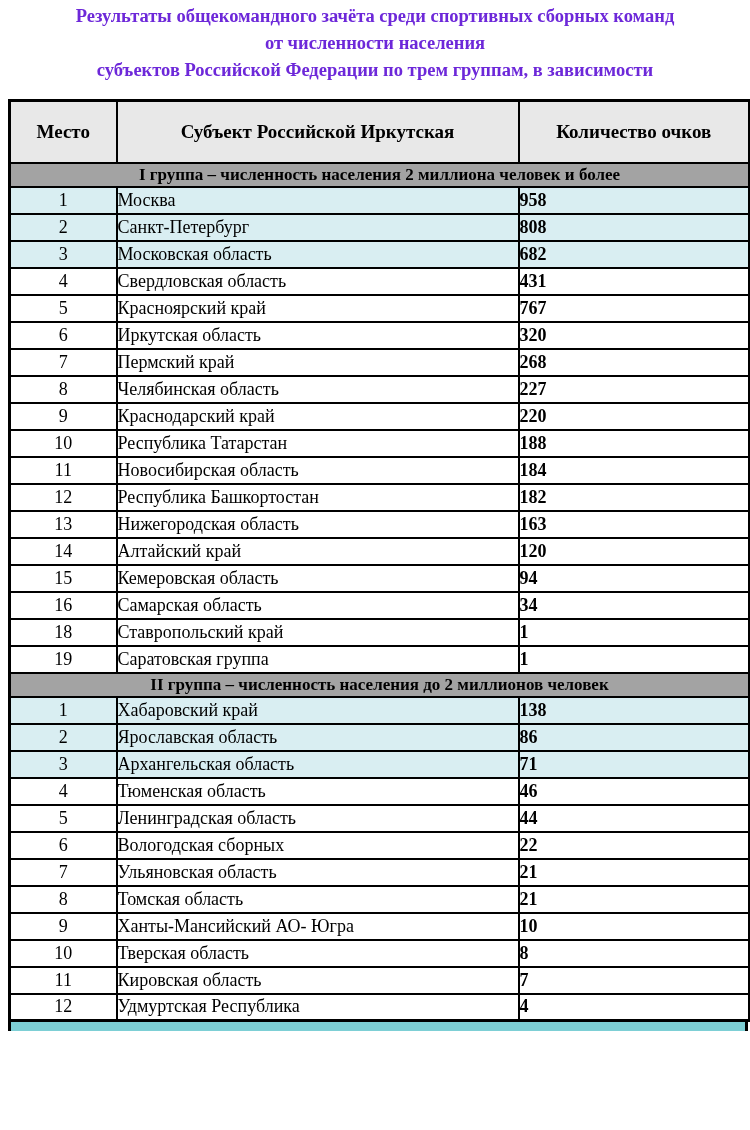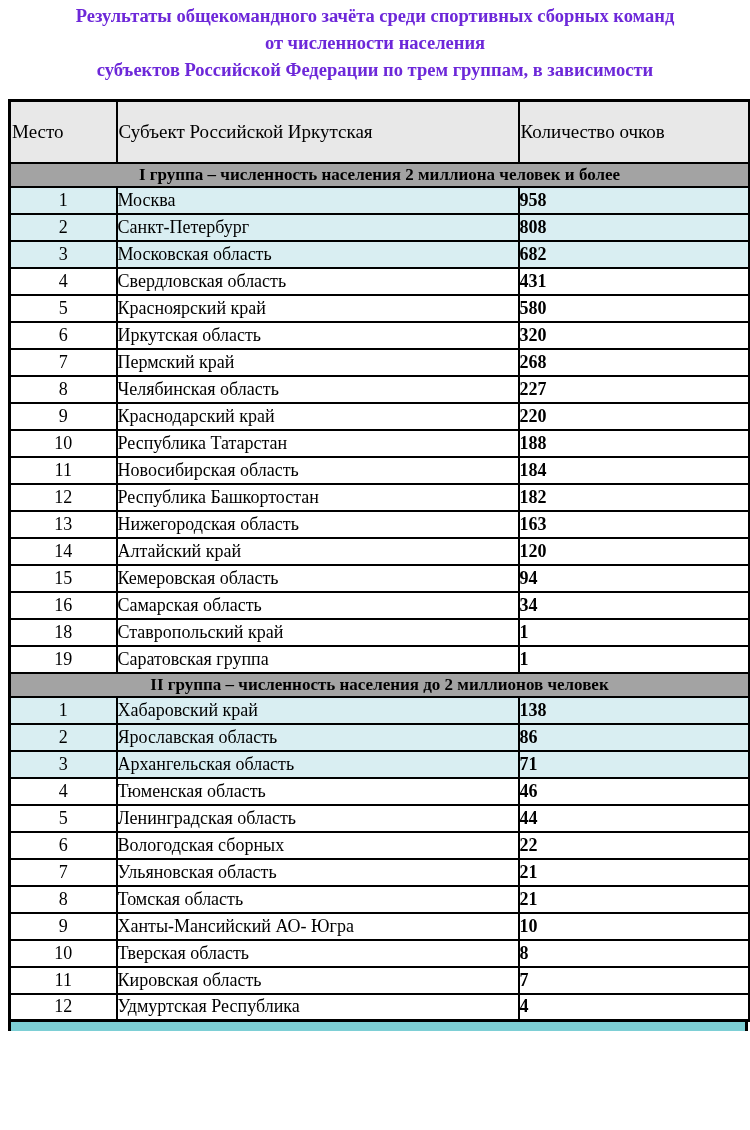--- a/index.html
+++ b/index.html
@@ -36,22 +36,22 @@
   col.c-points { width: 231px; }
   th, td {
     border: 2px solid #000000;
     color: #000000;
     overflow: hidden;
   }
   thead th {
     background: #E8E8E8;
     height: 62px;
     font-size: 19px;
-    font-weight: normal;
-    text-align: left;
+    font-weight: bold;
+    text-align: center;
     vertical-align: middle;
   }
   tr.group-row td {
     background: #a3a3a3;
     height: 24px;
     font-size: 17px;
     font-weight: bold;
     text-align: center;
     vertical-align: middle;
     padding: 1px 2px;
@@ -120,21 +120,21 @@
           <td class="cell-points">682</td>
         </tr>
         <tr class="data-row">
           <td class="cell-place">4</td>
           <td class="cell-subject">Свердловская область</td>
           <td class="cell-points">431</td>
         </tr>
         <tr class="data-row">
           <td class="cell-place">5</td>
           <td class="cell-subject">Красноярский край</td>
-          <td class="cell-points">580</td>
+          <td class="cell-points">767</td>
         </tr>
         <tr class="data-row">
           <td class="cell-place">6</td>
           <td class="cell-subject">Иркутская область</td>
           <td class="cell-points">320</td>
         </tr>
         <tr class="data-row">
           <td class="cell-place">7</td>
           <td class="cell-subject">Пермский край</td>
           <td class="cell-points">268</td>

